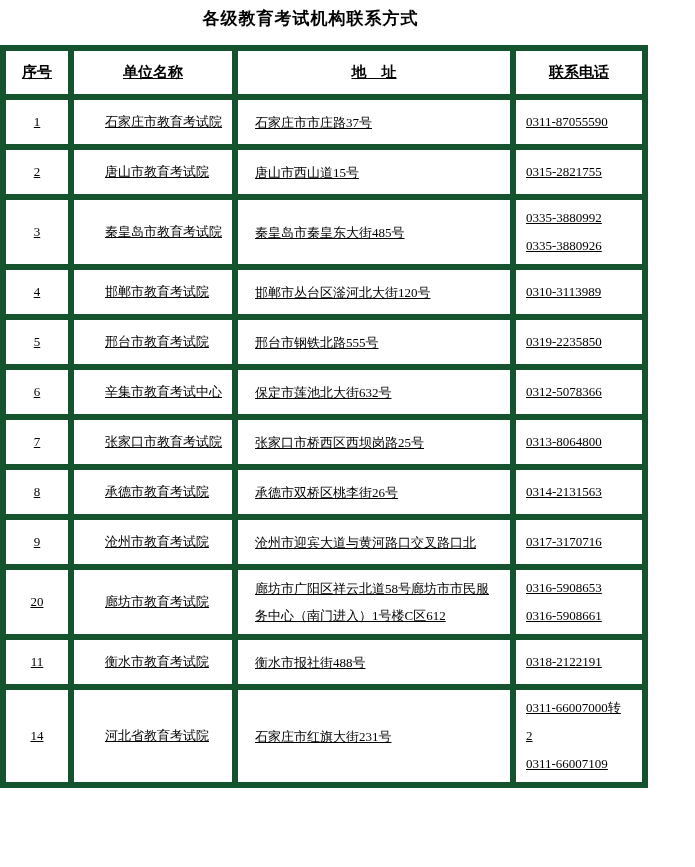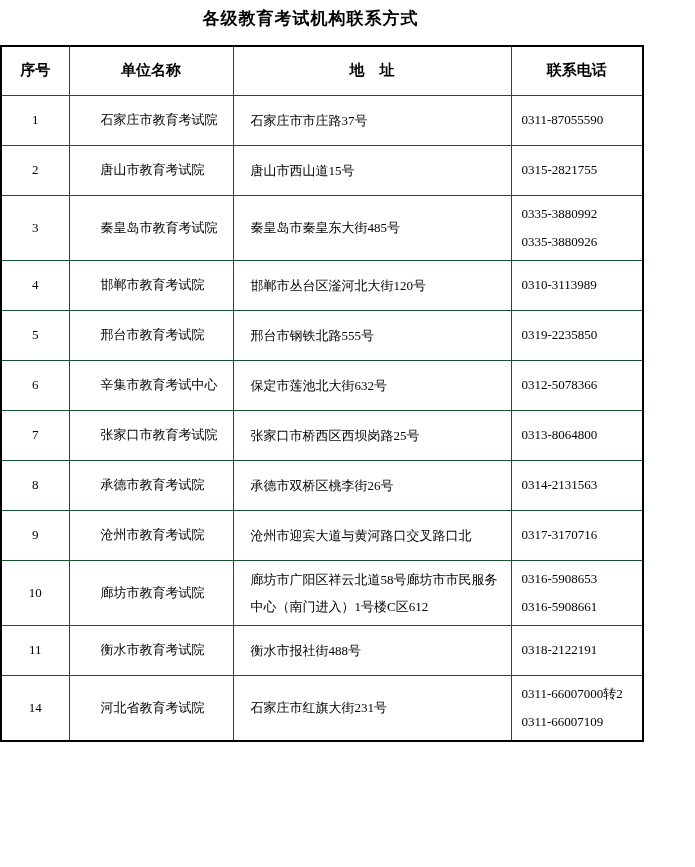--- a/index.html
+++ b/index.html
@@ -28,23 +28,24 @@
   }
   table.contact-table {
     border-collapse: collapse;
     table-layout: fixed;
     width: 642px;
     margin: 0 auto;
     border: 2px solid #000000;
   }
   .contact-table th,
   .contact-table td {
-    border: 1px solid #14532d;
+    border: 6px solid #14532d;
     vertical-align: middle;
     overflow: hidden;
+    text-decoration: underline;
   }
   .contact-table th {
     font-size: 15px;
     font-weight: bold;
     text-align: center;
     height: 49px;
     padding: 0;
   }
   .contact-table td {
     font-size: 13px;
@@ -147,21 +148,21 @@
         </tr>
         <tr>
           <td class="col-no">9</td>
           <td class="col-name">沧州市教育考试院</td>
           <td class="col-addr">沧州市迎宾大道与黄河路口交叉路口北</td>
           <td class="col-phone">
             <div class="phone-line">0317-3170716</div>
           </td>
         </tr>
         <tr>
-          <td class="col-no">10</td>
+          <td class="col-no">20</td>
           <td class="col-name">廊坊市教育考试院</td>
           <td class="col-addr">廊坊市广阳区祥云北道58号廊坊市市民服务中心（南门进入）1号楼C区612</td>
           <td class="col-phone">
             <div class="phone-line">0316-5908653</div>
             <div class="phone-line">0316-5908661</div>
           </td>
         </tr>
         <tr>
           <td class="col-no">11</td>
           <td class="col-name">衡水市教育考试院</td>

